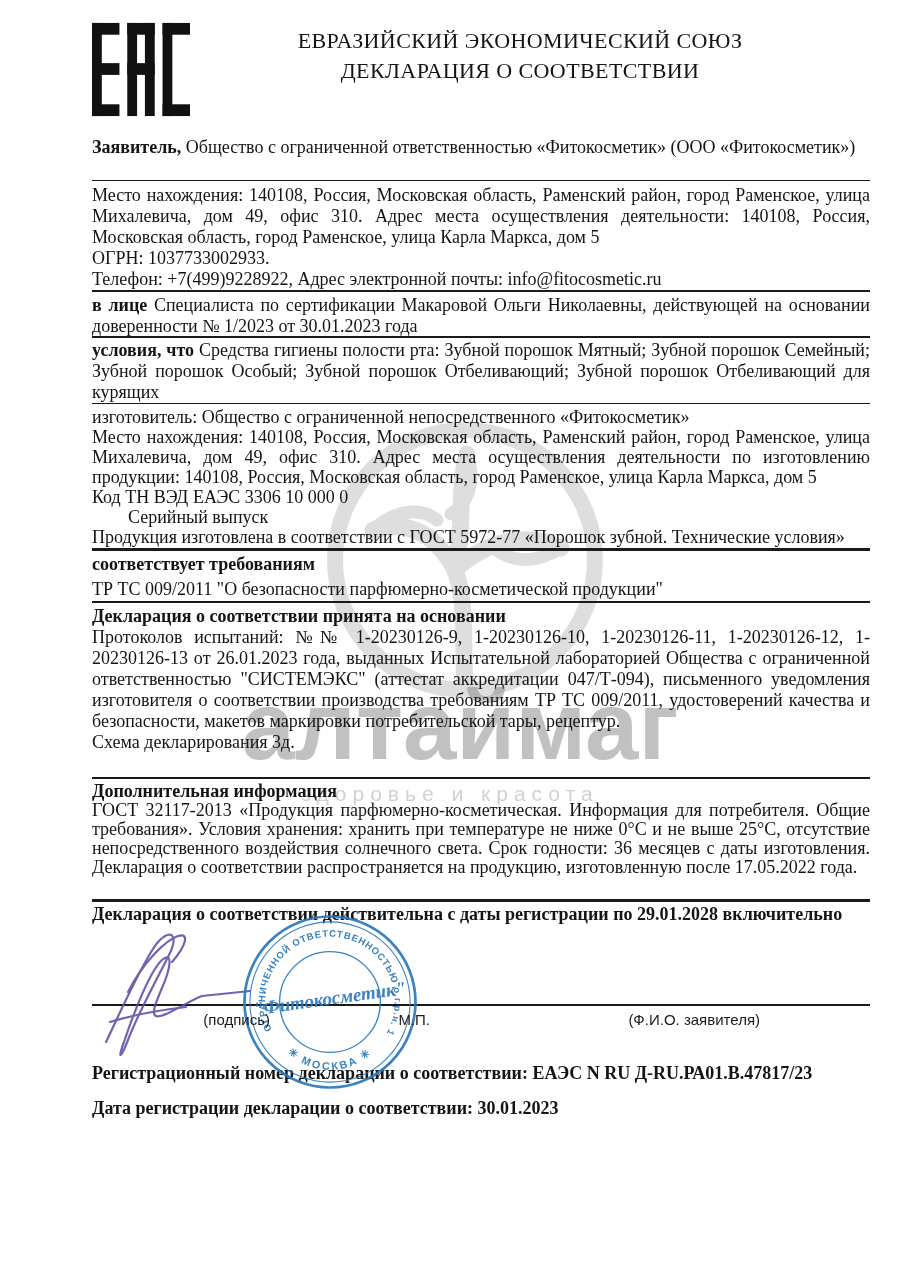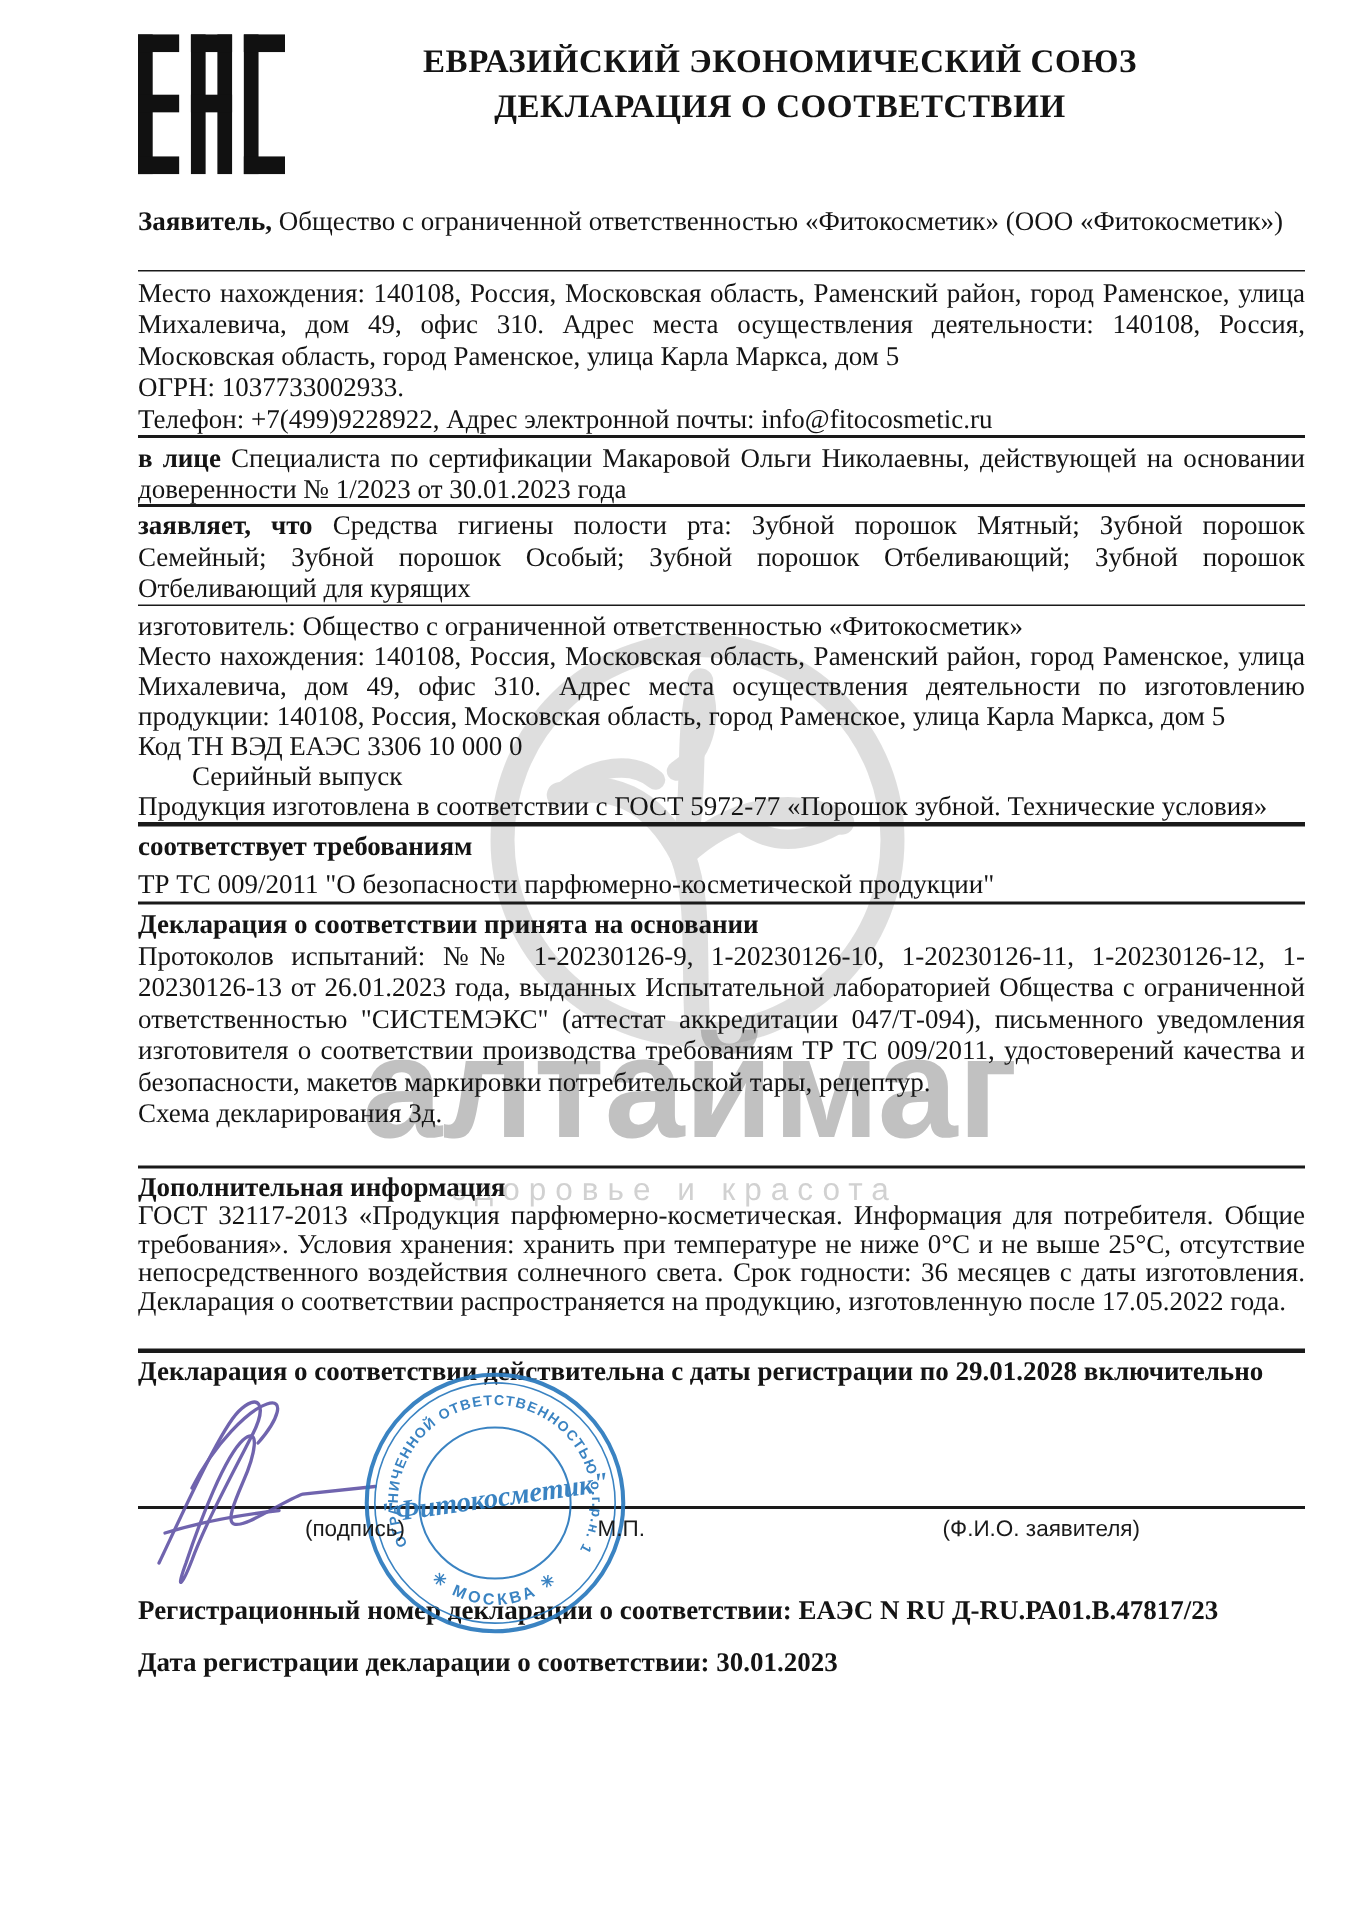--- a/index.html
+++ b/index.html
@@ -4,21 +4,21 @@
 <style>
   html,body{margin:0;padding:0;background:#ffffff;}
   .page{position:relative;width:900px;height:1273px;background:#fff;overflow:hidden;
         font-family:"Liberation Serif",serif;color:#141414;}
   .abs{position:absolute;}
   .sec{position:absolute;left:92px;width:778px;z-index:2;}
   .t{font-size:18px;line-height:21px;margin:0;}
   .just{text-align:justify;}
   .b{font-weight:bold;}
   .rule{position:absolute;left:92px;width:778px;background:#1a1a1a;z-index:2;}
-  .title{font-weight:bold;font-size:22px;line-height:30px;text-align:center;letter-spacing:0.4px;}
+  .title{font-weight:normal;font-size:22px;line-height:30px;text-align:center;letter-spacing:0.4px;}
   .lbl-sans{font-family:"Liberation Sans",sans-serif;font-size:15px;color:#1a1a1a;text-align:right;}
   .wm{position:absolute;z-index:1;pointer-events:none;}
   .wm-brand{font-family:"Liberation Sans",sans-serif;font-weight:bold;font-size:96px;
             color:#8f8f8f;opacity:0.55;text-align:center;line-height:96px;}
   .wm-tag{font-family:"Liberation Sans",sans-serif;font-size:21px;letter-spacing:6px;
           color:#cfcfcf;opacity:0.95;text-align:center;}
   .sig-name{font-size:18px;text-align:center;}
   .reg{font-weight:bold;font-size:18px;line-height:22px;margin:0;}
   svg{display:block;}
 </style>
@@ -73,26 +73,26 @@
     <p class="t">Телефон: +7(499)9228922, Адрес электронной почты: info@fitocosmetic.ru</p>
   </div>
   <div class="rule" style="top:290px;height:2px;"></div>
 
   <div class="sec" style="top:295px;">
     <p class="t just"><span class="b">в лице</span><span> Специалиста по сертификации Макаровой Ольги Николаевны, действующей на основании доверенности № 1/2023 от 30.01.2023 года</span></p>
   </div>
   <div class="rule" style="top:336px;height:2px;"></div>
 
   <div class="sec" style="top:340px;">
-    <p class="t just"><span class="b">заявляет, что</span><span> Средства гигиены полости рта: Зубной порошок Мятный; Зубной порошок Семейный; Зубной порошок Особый; Зубной порошок Отбеливающий; Зубной порошок Отбеливающий для курящих</span></p>
+    <p class="t just"><span class="b">условия, что</span><span> Средства гигиены полости рта: Зубной порошок Мятный; Зубной порошок Семейный; Зубной порошок Особый; Зубной порошок Отбеливающий; Зубной порошок Отбеливающий для курящих</span></p>
   </div>
   <div class="rule" style="top:403px;height:1px;"></div>
 
   <div class="sec" style="top:407px;">
-    <p class="t" style="line-height:20px;">изготовитель: Общество с ограниченной ответственностью «Фитокосметик»</p>
+    <p class="t" style="line-height:20px;">изготовитель: Общество с ограниченной непосредственного «Фитокосметик»</p>
     <p class="t just" style="line-height:20px;">Место нахождения: 140108, Россия, Московская область, Раменский район, город Раменское, улица Михалевича, дом 49, офис 310. Адрес места осуществления деятельности по изготовлению продукции: 140108, Россия, Московская область, город Раменское, улица Карла Маркса, дом 5</p>
     <p class="t" style="line-height:20px;">Код ТН ВЭД ЕАЭС 3306 10 000 0</p>
     <p class="t" style="line-height:20px;margin-left:36px;">Серийный выпуск</p>
     <p class="t" style="line-height:20px;">Продукция изготовлена в соответствии с ГОСТ 5972-77 «Порошок зубной. Технические условия»</p>
   </div>
   <div class="rule" style="top:548px;height:3px;"></div>
 
   <div class="sec" style="top:554px;">
     <p class="t b">соответствует требованиям</p>
     <p class="t" style="margin-top:4px;">ТР ТС 009/2011 "О безопасности парфюмерно-косметической продукции"</p>

